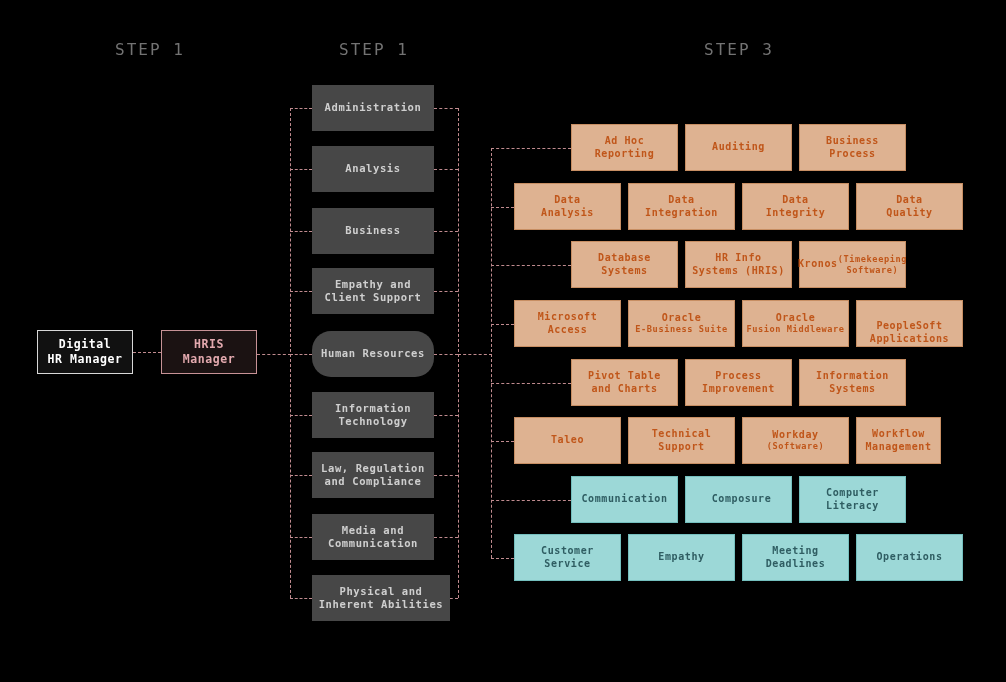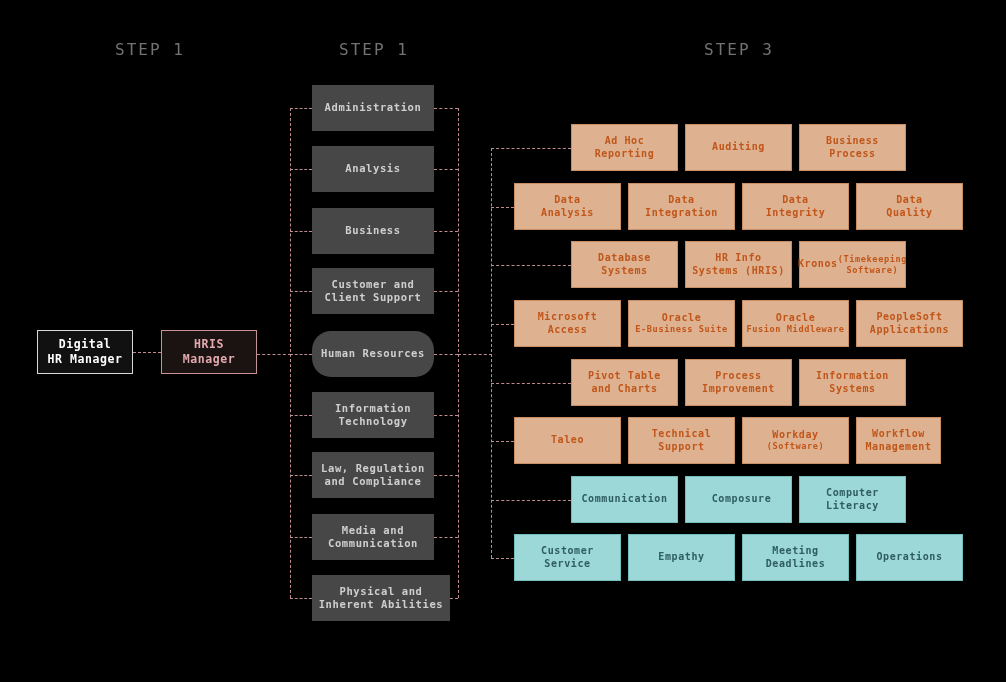--- a/index.html
+++ b/index.html
@@ -147,21 +147,21 @@
       <div class="node node-root" style="left: 37px; top: 330px; width: 96px; height: 44px;"><div class="node-inner">Digital
 HR Manager</div></div>
       <div class="node node-hris" style="left: 161px; top: 330px; width: 96px; height: 44px;"><div class="node-inner">HRIS
 Manager</div></div>
     </div>
 
   <div id="step2-layer">
       <div class="node node-cat" style="left: 312px; top: 85px; width: 122px; height: 46px;"><div class="node-inner">Administration</div></div>
       <div class="node node-cat" style="left: 312px; top: 146px; width: 122px; height: 46px;"><div class="node-inner">Analysis</div></div>
       <div class="node node-cat" style="left: 312px; top: 208px; width: 122px; height: 46px;"><div class="node-inner">Business</div></div>
-      <div class="node node-cat" style="left: 312px; top: 268px; width: 122px; height: 46px;"><div class="node-inner">Customer and
+      <div class="node node-cat" style="left: 312px; top: 268px; width: 122px; height: 46px;"><div class="node-inner">Empathy and
 Client Support</div></div>
       <div class="node node-cat" style="left: 312px; top: 331px; width: 122px; height: 46px; border-radius: 19px;"><div class="node-inner">Human Resources</div></div>
       <div class="node node-cat" style="left: 312px; top: 392px; width: 122px; height: 46px;"><div class="node-inner">Information
 Technology</div></div>
       <div class="node node-cat" style="left: 312px; top: 452px; width: 122px; height: 46px;"><div class="node-inner">Law, Regulation
 and Compliance</div></div>
       <div class="node node-cat" style="left: 312px; top: 514px; width: 122px; height: 46px;"><div class="node-inner">Media and
 Communication</div></div>
       <div class="node node-cat" style="left: 312px; top: 575px; width: 138px; height: 46px;"><div class="node-inner">Physical and
 Inherent Abilities</div></div>
@@ -184,21 +184,21 @@
       <div class="node node-skill-tan" style="left: 571px; top: 241px; width: 107px; height: 47px;"><div class="node-inner">Database
 Systems</div></div>
       <div class="node node-skill-tan" style="left: 685px; top: 241px; width: 107px; height: 47px;"><div class="node-inner">HR Info
 Systems (HRIS)</div></div>
       <div class="node node-skill-tan" style="left: 799px; top: 241px; width: 107px; height: 47px; flex-direction: row;"><div class="node-inner">Kronos</div><span class="sub">(Timekeeping
 Software)</span></div>
       <div class="node node-skill-tan" style="left: 514px; top: 300px; width: 107px; height: 47px;"><div class="node-inner">Microsoft
 Access</div></div>
       <div class="node node-skill-tan" style="left: 628px; top: 300px; width: 107px; height: 47px; flex-direction: column;"><div class="node-inner">Oracle</div><span class="sub">E-Business Suite</span></div>
       <div class="node node-skill-tan" style="left: 742px; top: 300px; width: 107px; height: 47px; flex-direction: column;"><div class="node-inner">Oracle</div><span class="sub">Fusion Middleware</span></div>
-      <div class="node node-skill-tan" style="left: 856px; top: 300px; width: 107px; height: 47px;"><div class="node-inner">PeopleSoft
+      <div class="node node-skill-tan" style="left: 856px; top: 300px; width: 107px; height: 47px; align-items: flex-end;"><div class="node-inner">PeopleSoft
 Applications</div></div>
       <div class="node node-skill-tan" style="left: 571px; top: 359px; width: 107px; height: 47px;"><div class="node-inner">Pivot Table
 and Charts</div></div>
       <div class="node node-skill-tan" style="left: 685px; top: 359px; width: 107px; height: 47px;"><div class="node-inner">Process
 Improvement</div></div>
       <div class="node node-skill-tan" style="left: 799px; top: 359px; width: 107px; height: 47px;"><div class="node-inner">Information
 Systems</div></div>
       <div class="node node-skill-tan" style="left: 514px; top: 417px; width: 107px; height: 47px;"><div class="node-inner">Taleo</div></div>
       <div class="node node-skill-tan" style="left: 628px; top: 417px; width: 107px; height: 47px;"><div class="node-inner">Technical
 Support</div></div>

